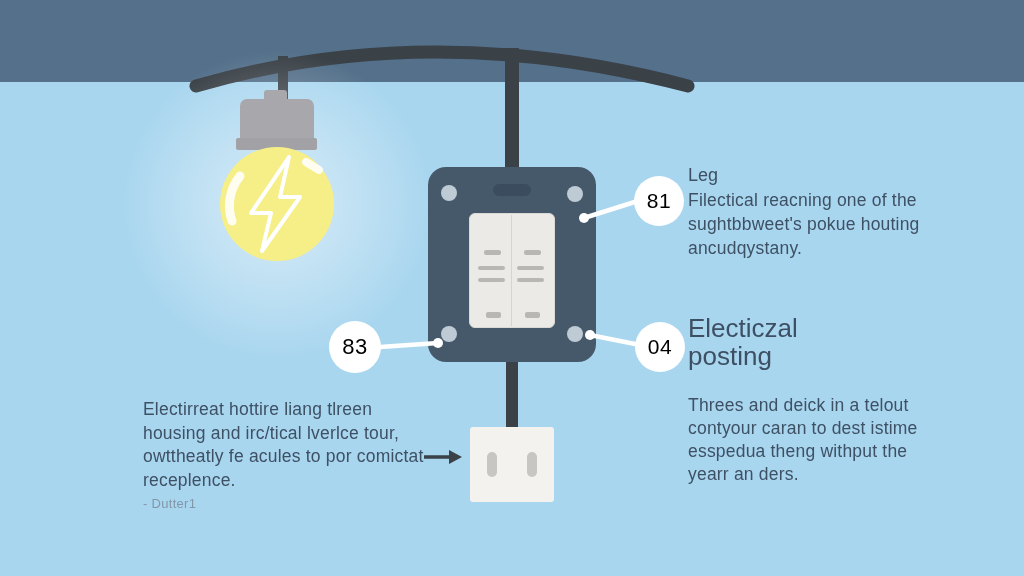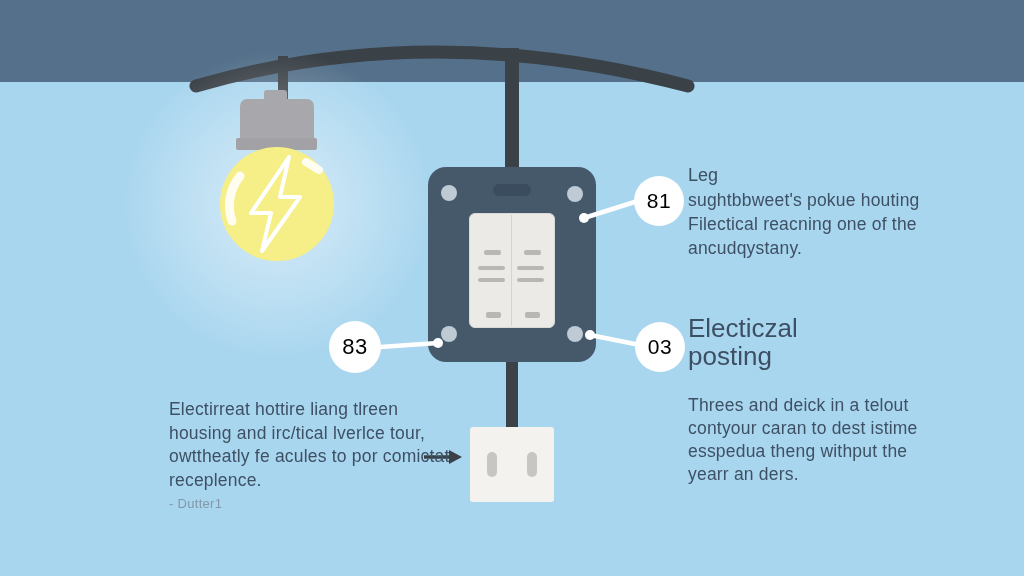--- a/index.html
+++ b/index.html
@@ -60,21 +60,21 @@
   
   .txt{color:#3e5064;}
   .block-right-top{left:688px;top:162px;width:280px;}
   .block-right-top .label{font-size:18px;line-height:26px;}
   .body-line{font-size:17.5px;line-height:24px;letter-spacing:0.2px;}
   .footnote{font-size:13px;color:#8297a9;margin-top:4px;letter-spacing:0.3px;}
   .block-right-bottom{left:688px;top:314px;width:290px;}
   .heading-line{font-size:26px;line-height:28px;color:#3d4f63;}
   .block-right-bottom .body{margin-top:24px;}
   .block-right-bottom .body-line{line-height:23px;}
-  .block-left{left:143px;top:398px;width:310px;margin-left:26px;}
+  .block-left{left:143px;top:398px;width:310px;}
   .block-left .body-line{line-height:23.5px;}
 </style>
 </head>
 <body>
 
 <div class="canvas">
 
   <div class="abs top-band"></div>
 
   <svg class="abs svg-layer" viewBox="0 0 1024 576">
@@ -124,30 +124,30 @@
     <line x1="438" y1="343" x2="380" y2="347" stroke="#ffffff" stroke-width="4.5"></line>
     <circle cx="438" cy="343" r="5" fill="#ffffff"></circle>
     <line x1="424" y1="457" x2="449" y2="457" stroke="#3a4147" stroke-width="3.5"></line>
     <polygon points="449,450 462,457 449,464" fill="#3a4147"></polygon>
   </svg>
 
   <div class="abs co-circle co-81">
     <span>81</span>
   </div>
   <div class="abs co-circle co-04">
-    <span>03</span>
+    <span>04</span>
   </div>
   <div class="abs co-circle co-83">
     <span>83</span>
   </div>
 
   <div class="abs txt block-right-top">
     <div class="label">Leg</div>
+    <div class="body-line">Filectical reacning one of the</div>
     <div class="body-line">sughtbbweet's pokue houting</div>
-    <div class="body-line">Filectical reacning one of the</div>
     <div class="body-line">ancudqystany.</div>
   </div>
 
   <div class="abs txt block-right-bottom">
     <div class="heading-line">Electiczal</div>
     <div class="heading-line">posting</div>
     <div class="body">
       <div class="body-line">Threes and deick in a telout</div>
       <div class="body-line">contyour caran to dest istime</div>
       <div class="body-line">esspedua theng withput the</div>

